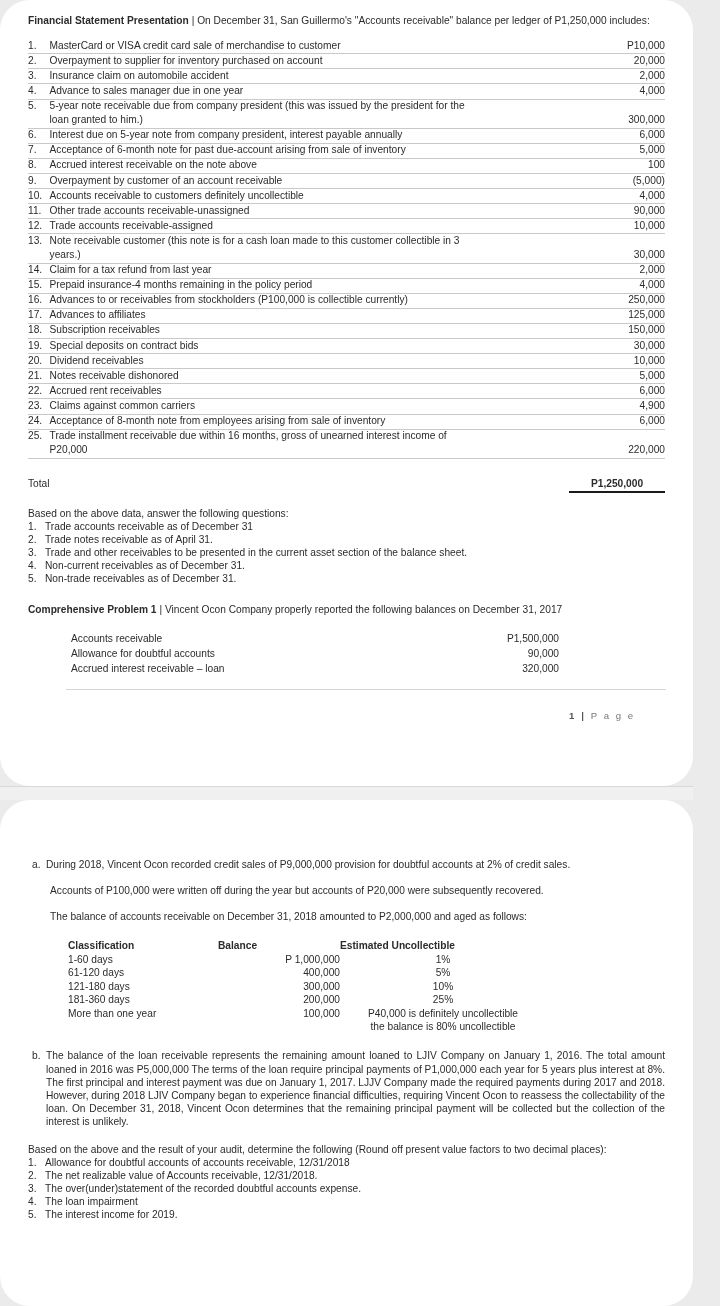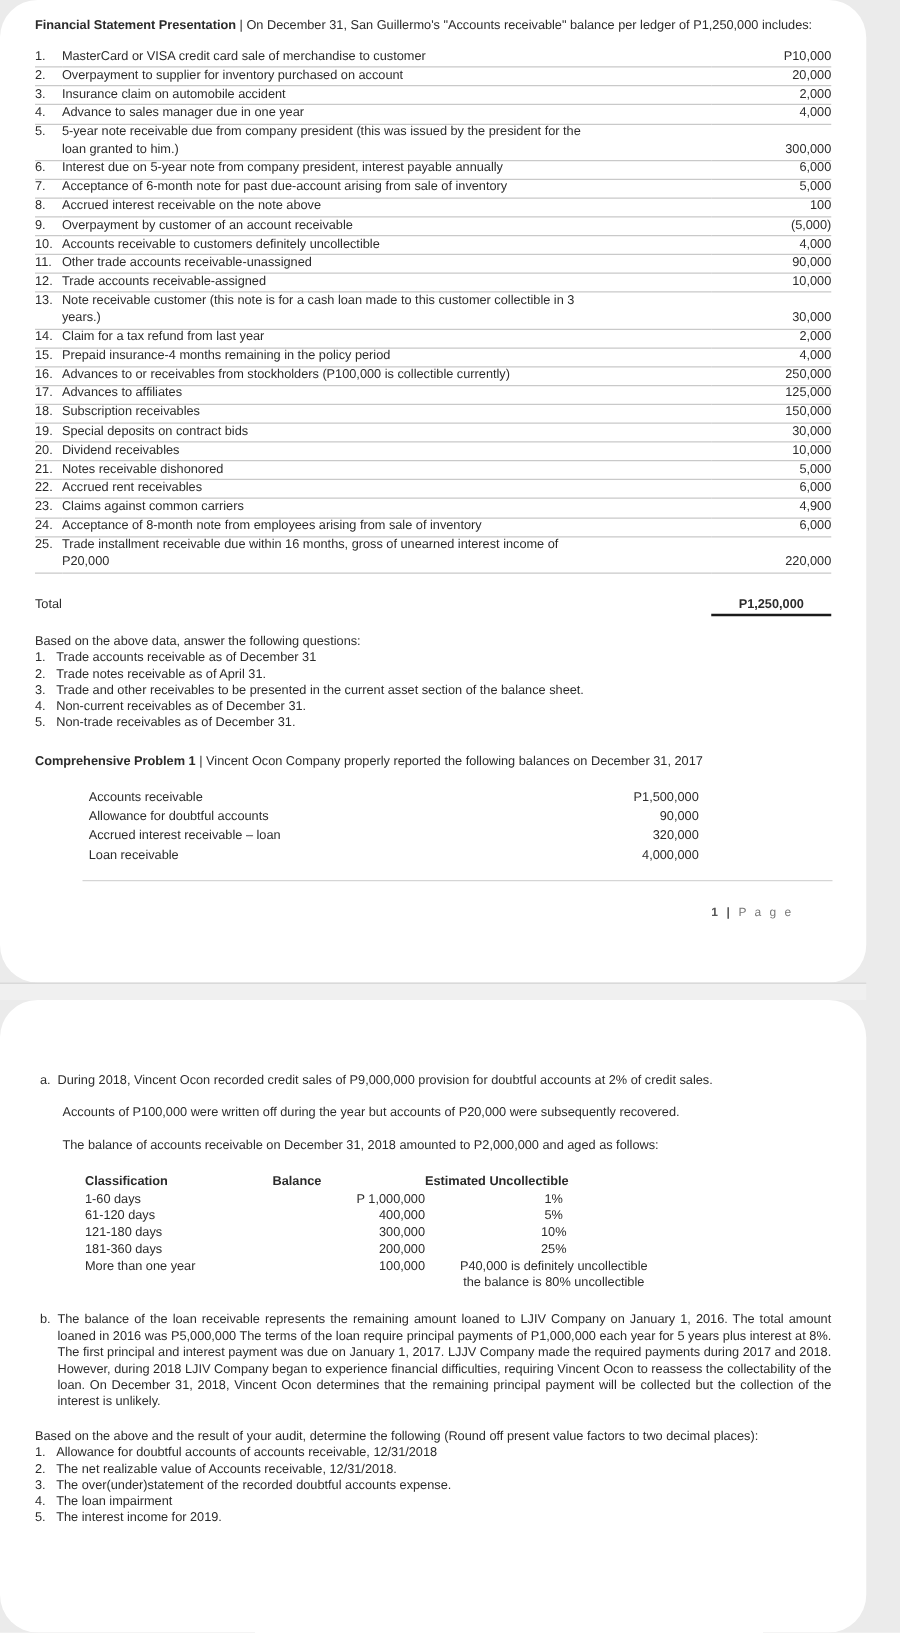--- a/index.html
+++ b/index.html
@@ -340,24 +340,20 @@
           <td class="bv">P1,500,000</td>
         </tr>
         <tr>
           <td class="bl">Allowance for doubtful accounts</td>
           <td class="bv">90,000</td>
         </tr>
         <tr>
           <td class="bl">Accrued interest receivable – loan</td>
           <td class="bv">320,000</td>
         </tr>
-        <tr>
-          <td class="bl">Loan receivable</td>
-          <td class="bv">4,000,000</td>
-        </tr>
       </tbody>
   </table>
 
   <div class="rule"></div>
 
   <div class="pagenum">
     <span>1</span>
     <span>&nbsp;|&nbsp;</span>
     <span class="pw">P a g e</span>
   </div>

